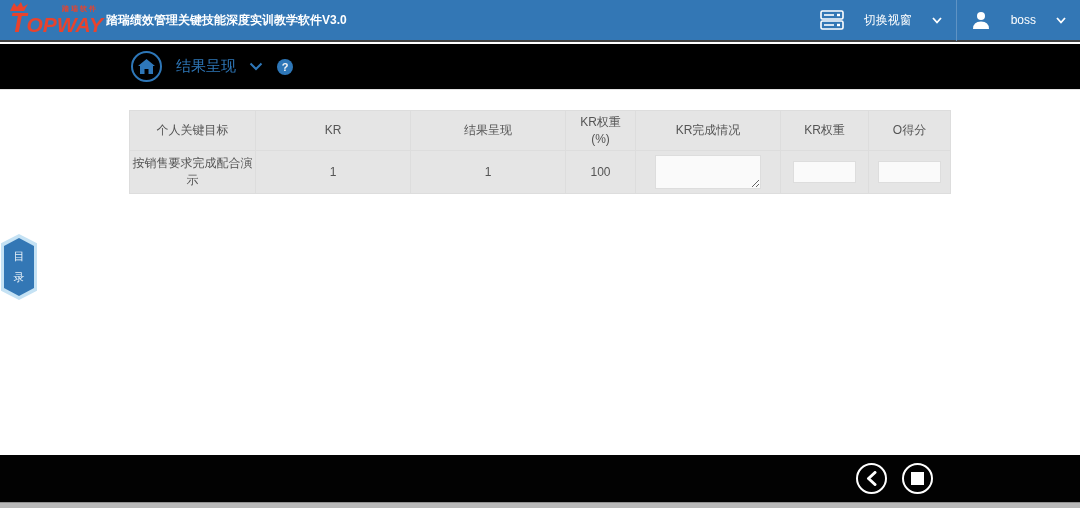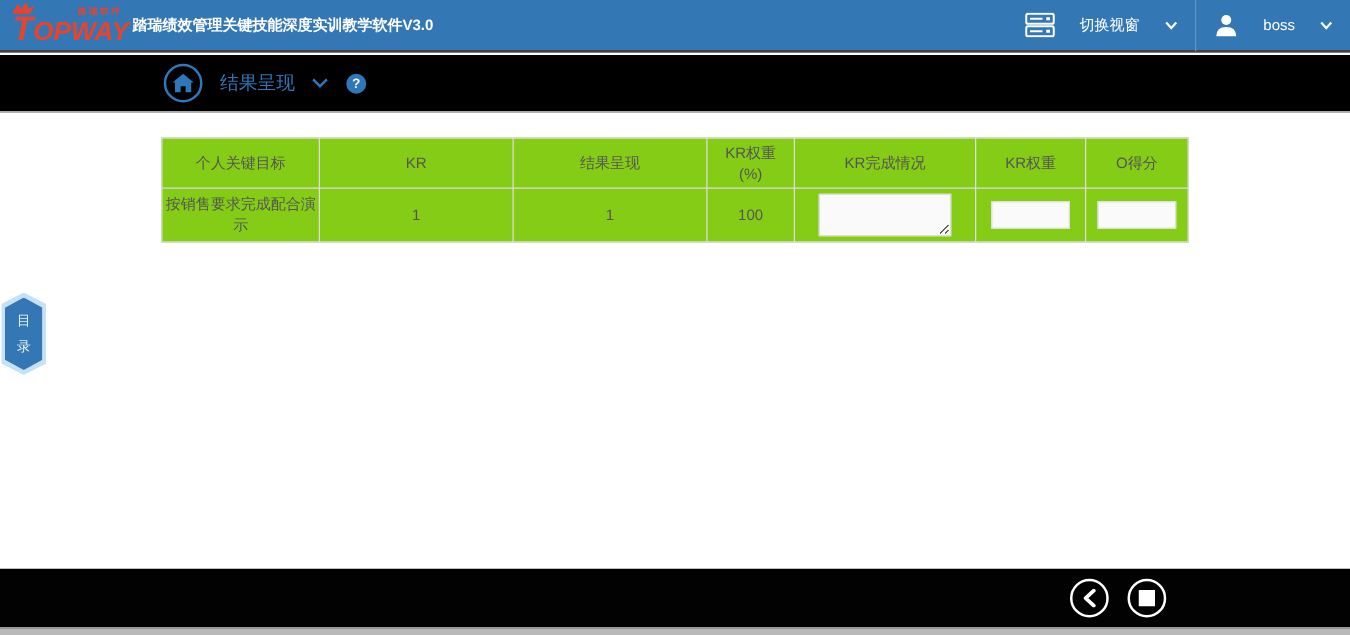--- a/index.html
+++ b/index.html
@@ -42,21 +42,21 @@
   .nav-title { margin-left:14px; font-size:15px; color:#2e77b8; }
   .nav-chev { margin-left:13px; cursor:pointer; display:flex; align-items:center; }
   .help-btn {
     margin-left:14px; width:16px; height:16px; border-radius:50%;
     background:#2e77b8; color:#f4f4f4; font-size:11px; font-weight:bold;
     display:flex; align-items:center; justify-content:center; cursor:pointer;
   }
 
   
   .table-wrap { position:absolute; top:110px; left:129px; }
-  table { border-collapse:collapse; table-layout:fixed; background:#84cc16; }
+  table { border-collapse:collapse; table-layout:fixed; background:#e5e5e5; }
   th, td { border:1px solid #ddd; font-size:12px; color:#555; text-align:center; font-weight:normal; }
   th { height:40px; white-space:pre-line; line-height:1.4; }
   td { height:43px; }
   textarea.cell-textarea {
     width:106px; height:34px; resize:both;
     border:1px solid #ddd; background:#fafafa; outline:none;
     vertical-align:middle; font-family:inherit;
   }
   input.cell-input {
     width:63px; height:22px; border:1px solid #ddd; background:#fafafa;

